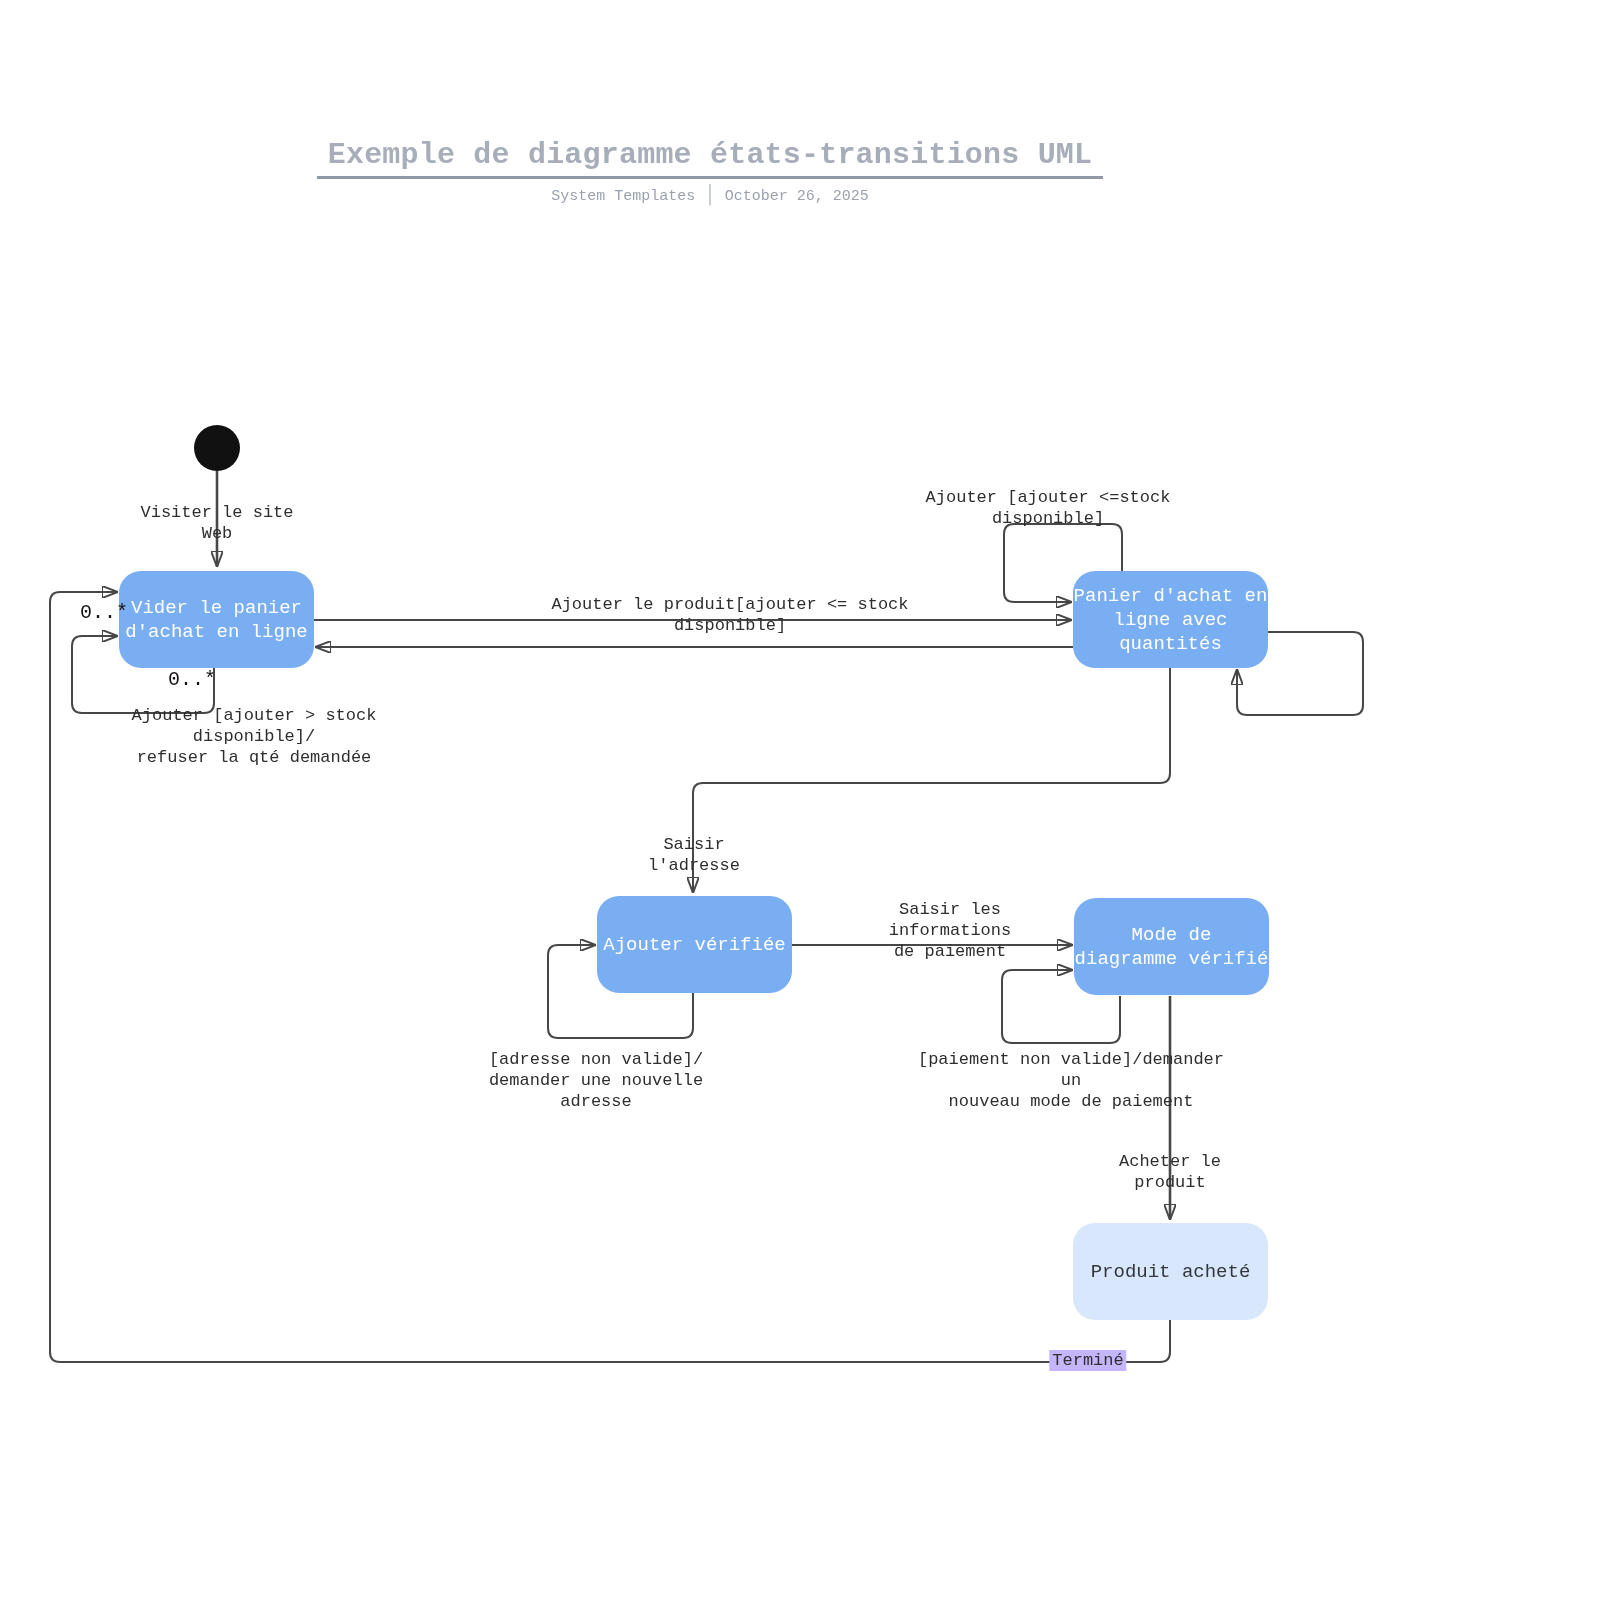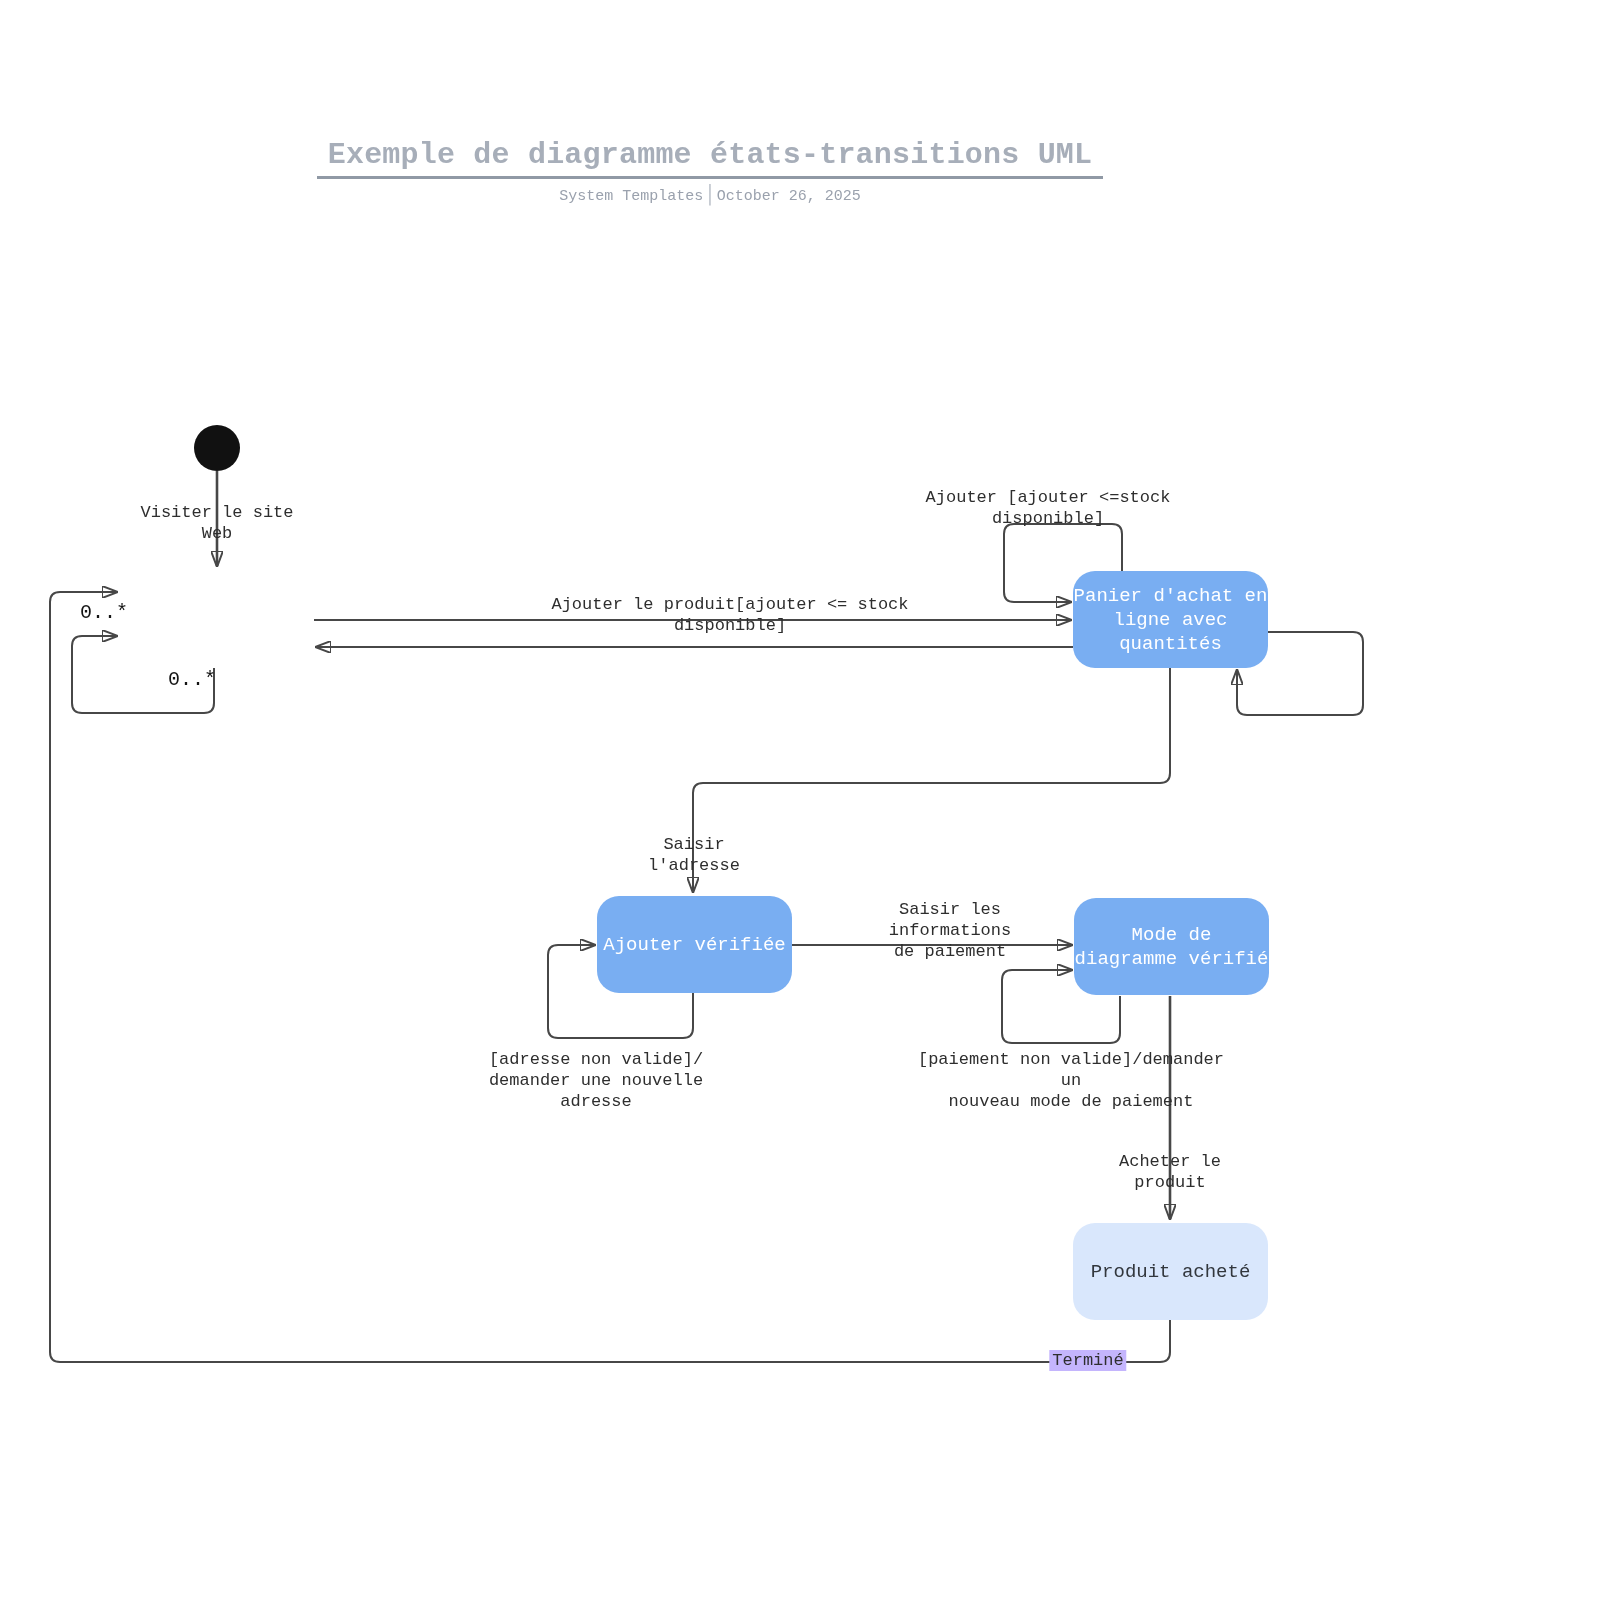--- a/index.html
+++ b/index.html
@@ -11,21 +11,21 @@
   
   .title{
     position:absolute;left:710px;top:138px;transform:translateX(-50%);
     font-size:30px;font-weight:bold;color:#a7aeb9;white-space:nowrap;letter-spacing:.2px;
   }
   .title-rule{
     position:absolute;left:317px;top:176px;width:786px;height:3px;background:#9099a5;
   }
   .subtitle{
     position:absolute;left:710px;top:188px;transform:translateX(-50%);
-    font-size:15px;color:#9aa1ad;white-space:nowrap;display:flex;align-items:flex-start;gap:1px;
+    font-size:15px;color:#9aa1ad;white-space:nowrap;display:flex;align-items:flex-start;gap:9px;
   }
   .subtitle .sep{color:#b4bac4;font-size:19px;font-weight:200;line-height:15px;}
   
   svg.wires{position:absolute;left:0;top:0;}
   svg.wires path{fill:none;stroke:#474747;stroke-width:2px;}
   svg.wires path.thick{stroke-width:2.6px;}
   
   .state{
     position:absolute;width:195px;height:97px;border-radius:22px;
     background:#79aef2;color:#ffffff;font-size:19px;line-height:24px;
@@ -71,20 +71,24 @@
     <path d="M1268,632 L1353,632 Q1363,632 1363,642 L1363,705 Q1363,715 1353,715 L1247,715 Q1237,715 1237,705 L1237,670" marker-end="url(#ah)"></path>
     <path d="M214,668 L214,703 Q214,713 204,713 L82,713 Q72,713 72,703 L72,646 Q72,636 82,636 L117,636" marker-end="url(#ah)"></path>
     <path d="M1170,1320 L1170,1352 Q1170,1362 1160,1362 L60,1362 Q50,1362 50,1352 L50,602 Q50,592 60,592 L117,592" marker-end="url(#ah)"></path>
     <path d="M1170,668 L1170,773 Q1170,783 1160,783 L703,783 Q693,783 693,793 L693,892" marker-end="url(#ah)"></path>
     <path d="M693,993 L693,1028 Q693,1038 683,1038 L558,1038 Q548,1038 548,1028 L548,955 Q548,945 558,945 L595,945" marker-end="url(#ah)"></path>
     <path d="M792,945 L1072,945" marker-end="url(#ah)"></path>
     <path d="M1120,996 L1120,1033 Q1120,1043 1110,1043 L1012,1043 Q1002,1043 1002,1033 L1002,980 Q1002,970 1012,970 L1072,970" marker-end="url(#ah)"></path>
     <path class="thick" d="M1170,996 L1170,1219" marker-end="url(#ah)"></path>
   </svg>
 
+  <div class="state" style="left:119px;top:571px">
+    <span>Vider le panier</span>
+    <span>d'achat en ligne</span>
+  </div>
   <div class="state" style="left:1073px;top:571px">
     <span>Panier d'achat en</span>
     <span>ligne avec</span>
     <span>quantités</span>
   </div>
   <div class="state" style="left:597px;top:896px">
     <span>Ajouter vérifiée</span>
   </div>
   <div class="state" style="left:1074px;top:898px">
     <span>Mode de</span>
@@ -112,20 +116,25 @@
 
 
   <div class="lbl mult" style="left:104px;top:602px">
     <span>0..*</span>
   </div>
 
   <div class="lbl mult" style="left:192px;top:669px">
     <span>0..*</span>
   </div>
 
+  <div class="lbl" style="left:254px;top:705px">
+    <span>Ajouter [ajouter &gt; stock</span>
+    <span>disponible]/</span>
+    <span>refuser la qté demandée</span>
+  </div>
 
   <div class="lbl" style="left:694px;top:834px">
     <span>Saisir</span>
     <span>l'adresse</span>
   </div>
 
   <div class="lbl" style="left:596px;top:1049px">
     <span>[adresse non valide]/</span>
     <span>demander une nouvelle</span>
     <span>adresse</span>

